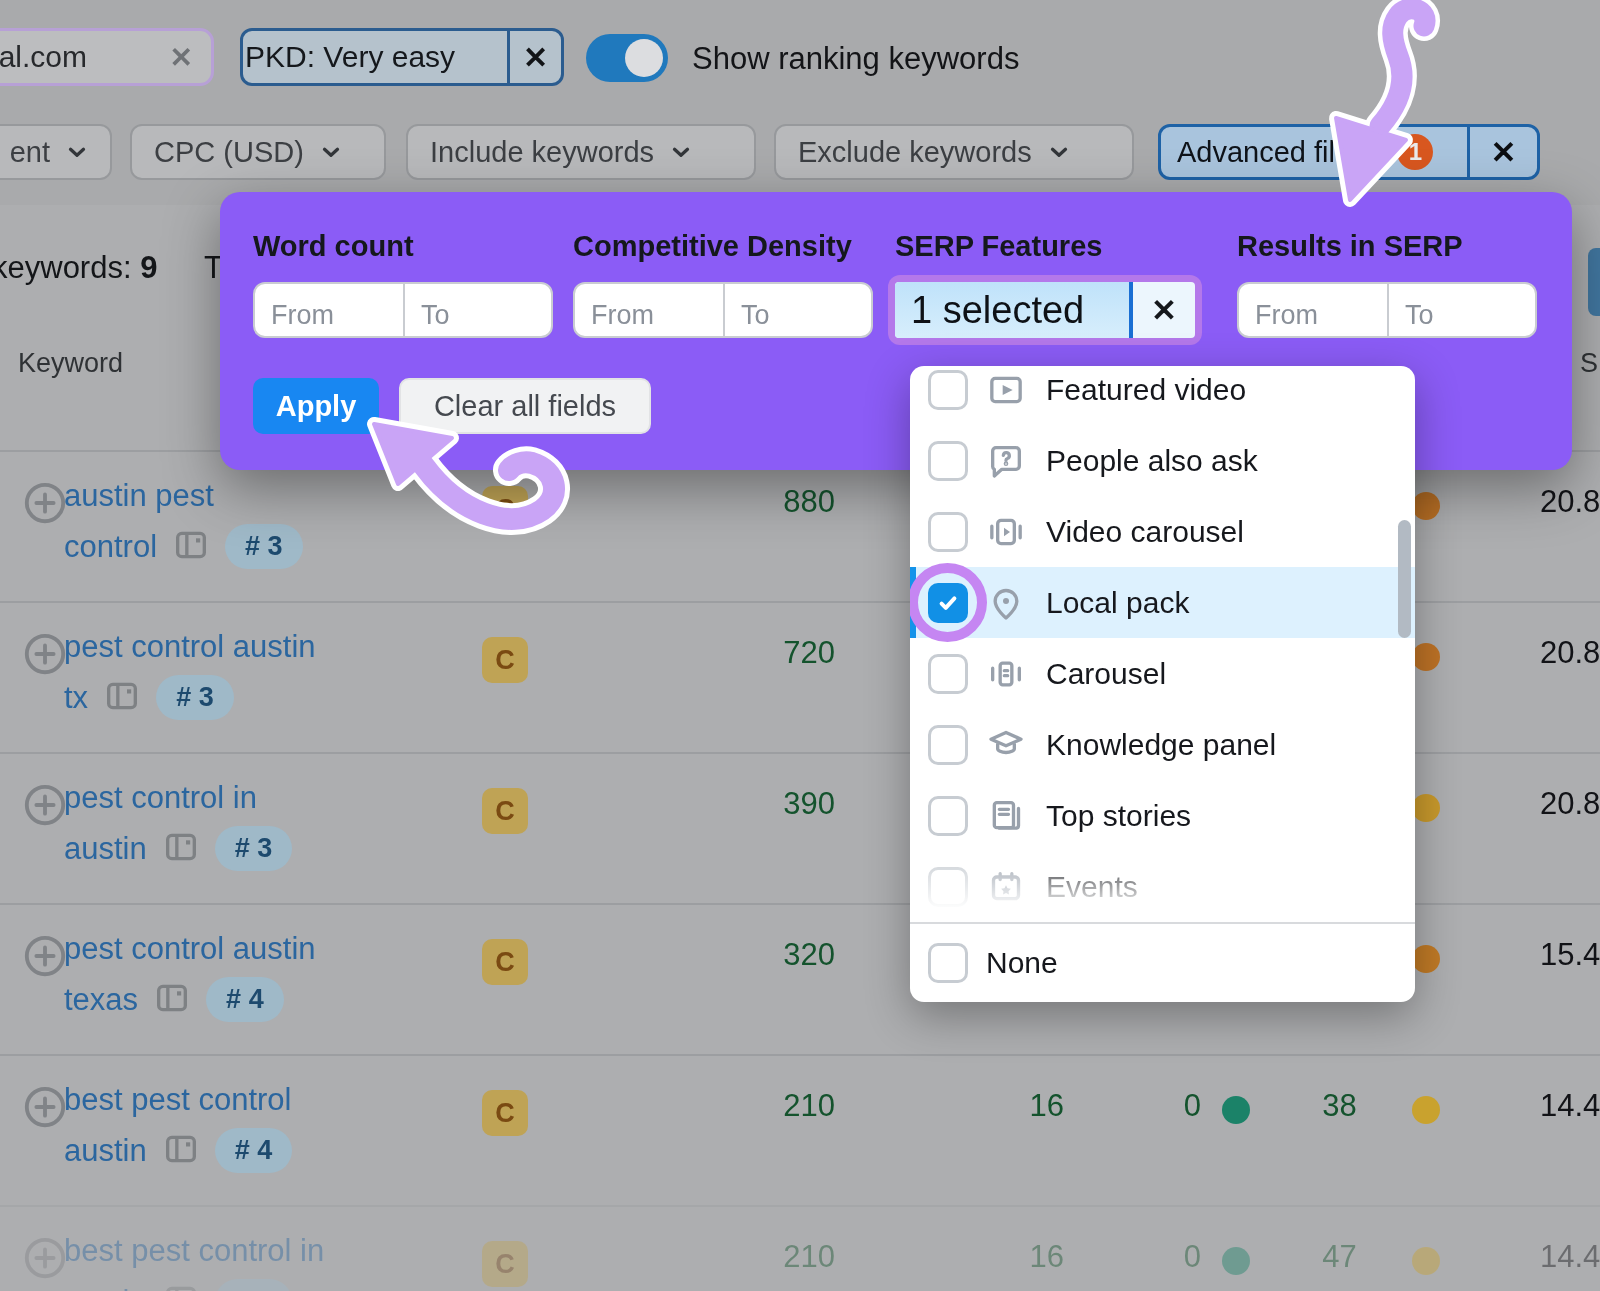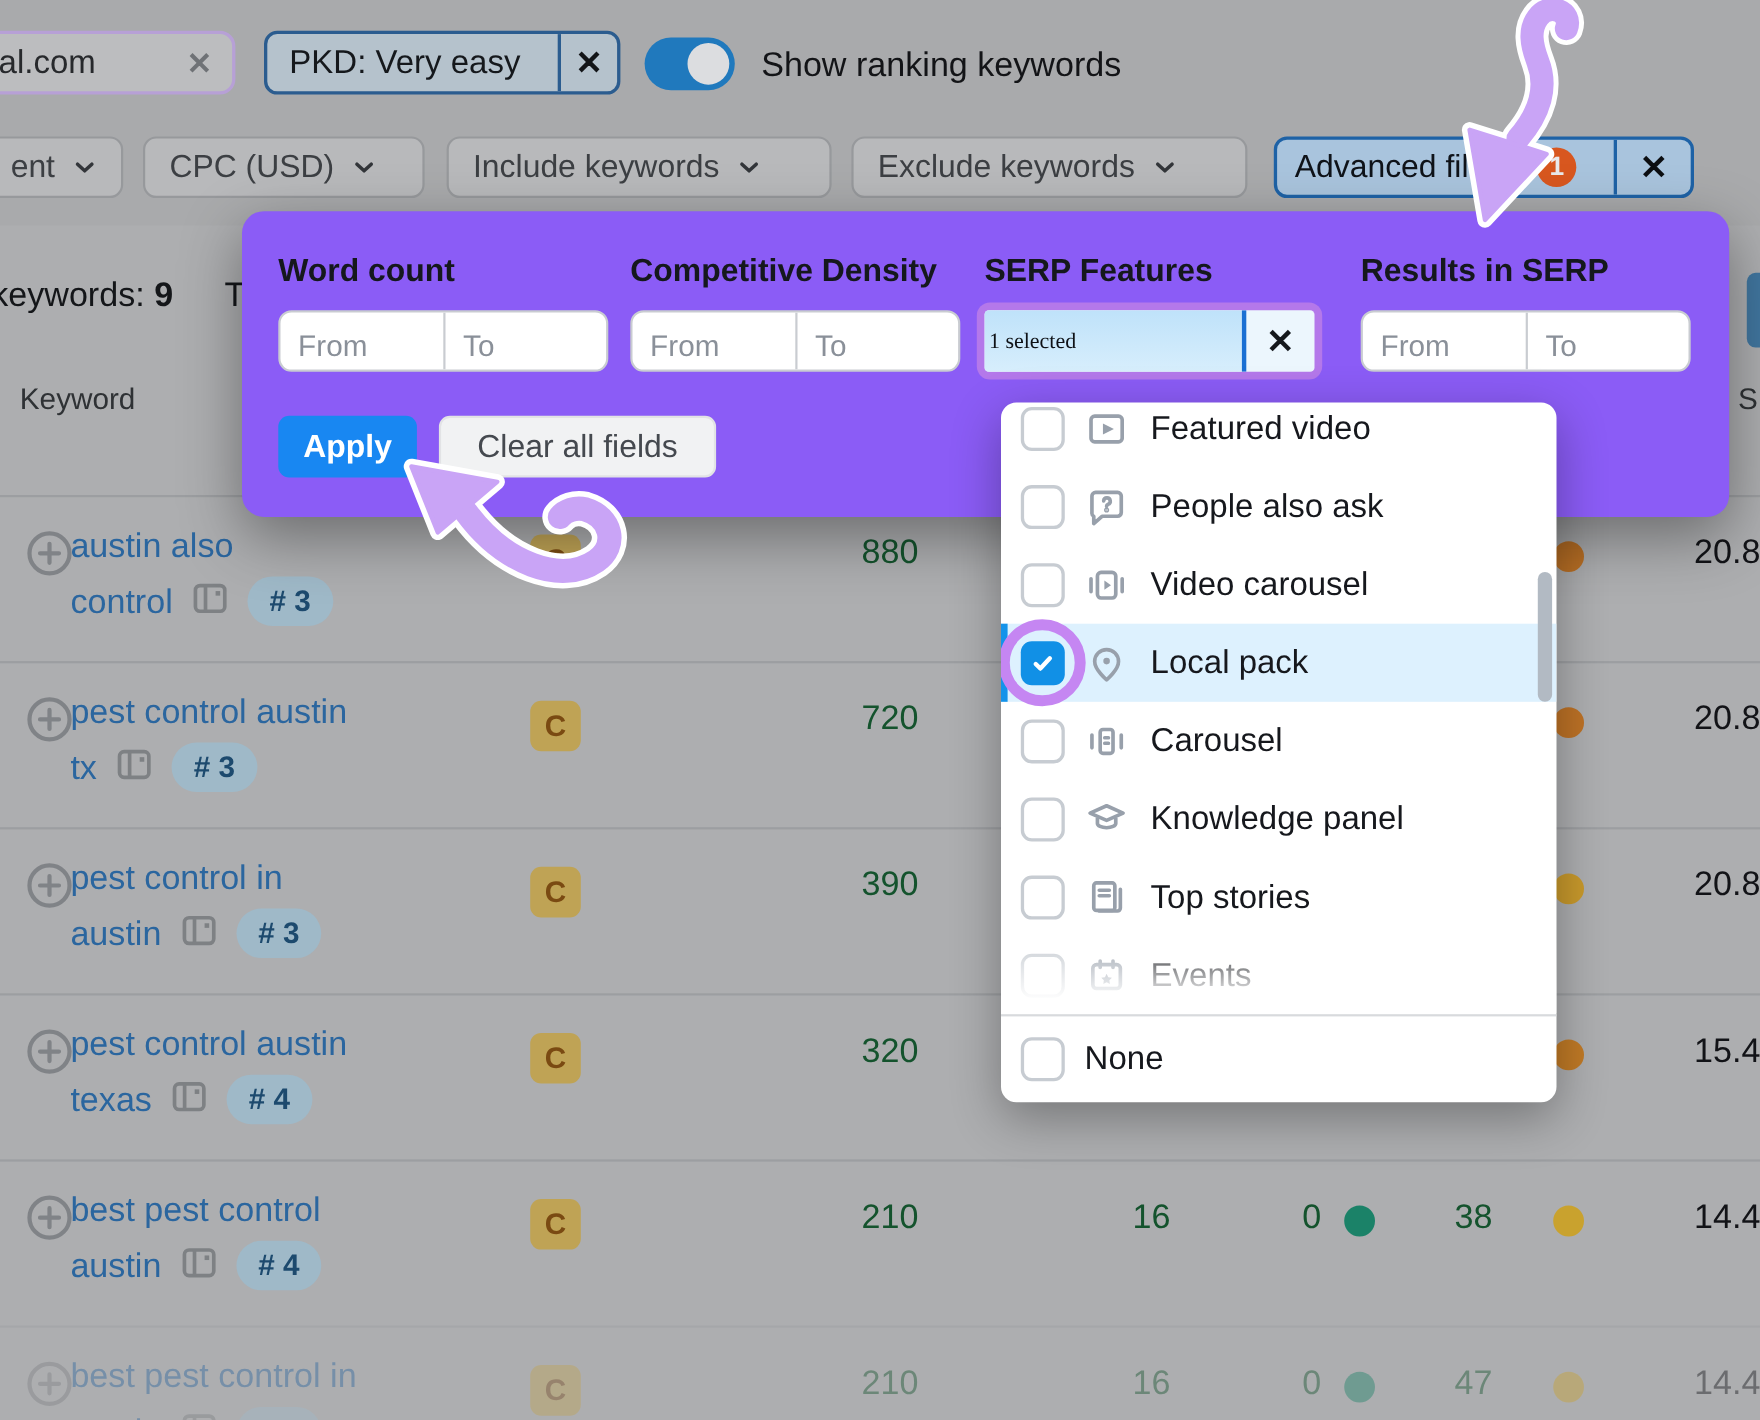--- a/index.html
+++ b/index.html
@@ -12,21 +12,21 @@
   .table-bg { left:0; top:205px; width:1600px; height:1086px; background:#adaeb0; }
 
   .chip { display:flex; align-items:center; background:#b8b9bb; border:2px solid #97999c; border-radius:12px; color:#3c3f43; font-size:29px; }
   .chip .chev { margin-left:14px; display:flex; }
   .chip-x { color:#6f7276; font-size:28px; font-weight:bold; }
 
   .domain-chip { left:-44px; top:28px; width:258px; height:58px; border:3px solid #b7a0d6; border-radius:14px; background:#bcbdbf; color:#27292c; display:flex; align-items:center; padding:0 18px; font-size:30px; }
   .domain-chip .chip-x { margin-left:auto; }
 
   .pkd-chip { left:240px; top:28px; width:324px; height:58px; border:3px solid #2b5c8f; border-radius:12px; background:#b5c2cc; display:flex; align-items:stretch; overflow:hidden; }
-  .pkd-main { flex:1; display:flex; align-items:center; padding:0 20px; color:#15181c; font-size:30px; }
+  .pkd-main { flex:1; display:flex; align-items:center; padding:0 2px; color:#15181c; font-size:30px; }
   .pkd-x { width:54px; display:flex; align-items:center; justify-content:center; border-left:3px solid #2b5c8f; color:#121417; font-size:30px; font-weight:bold; }
 
   .toggle { left:586px; top:34px; width:82px; height:48px; border-radius:24px; background:#2079bd; }
   .toggle .knob { position:absolute; right:5px; top:5px; width:38px; height:38px; border-radius:50%; background:#dcdde0; }
   .show-ranking { left:692px; top:41px; font-size:31px; color:#131417; }
 
   .chip-ent { left:-66px; top:124px; width:178px; height:56px; padding:0 20px; justify-content:flex-end; }
   .chip-cpc { left:130px; top:124px; width:256px; height:56px; padding:0 22px; }
   .chip-include { left:406px; top:124px; width:350px; height:56px; padding:0 22px; }
   .chip-exclude { left:774px; top:124px; width:360px; height:56px; padding:0 22px; }
@@ -65,21 +65,21 @@
 
   
   .panel { left:220px; top:192px; width:1352px; height:278px; background:#8b5cf6; border-radius:20px; box-shadow:0 18px 55px rgba(0,0,0,0.38); }
   .flabel { top:38px; font-size:29px; font-weight:600; color:#15181d; white-space:nowrap; }
   .ft-box { top:90px; width:300px; height:56px; border:2px solid #c9ccd1; border-radius:12px; background:#fff; display:flex; overflow:hidden; }
   .ft-box input { width:50%; border:none; outline:none; font-size:27px; color:#22252a; padding:11px 0 0 16px; font-family:"Liberation Sans",sans-serif; background:transparent; }
   .ft-box input + input { border-left:2px solid #c9ccd1; }
   .ft-box input::placeholder { color:#8a9099; }
   .serp-wrap { left:668px; top:83px; width:314px; height:70px; background:#b478ea; border-radius:12px; padding:7px; }
   .serp-field { width:300px; height:56px; display:flex; background:#ecf6fd; border-radius:4px; overflow:hidden; }
-  .serp-sel { flex:1; display:flex; align-items:center; padding-left:4px; font-size:20px; color:#0e1116; background:linear-gradient(#bfe2fa,#d7eefc);font-family:Liberation Serif, serif; }
+  .serp-sel { flex:1; display:flex; align-items:center; padding-left:16px; font-size:38px; color:#0e1116; background:linear-gradient(#bfe2fa,#d7eefc); }
   .serp-div { width:4px; background:#1a6fd3; }
   .serp-x { width:62px; display:flex; align-items:center; justify-content:center; font-size:31px; font-weight:bold; color:#15181c; }
   .btn-apply { left:33px; top:186px; width:126px; height:56px; border-radius:10px; background:#1887f2; color:#fff; font-size:29px; font-weight:600; display:flex; align-items:center; justify-content:center; border:none; }
   .btn-clear { left:179px; top:186px; width:252px; height:56px; border-radius:10px; background:#f1f2f3; border:2px solid #e2e3e5; color:#45494f; font-size:29px; display:flex; align-items:center; justify-content:center; }
 
   
   .dropdown { left:910px; top:366px; width:505px; height:636px; background:#fff; border-radius:14px; box-shadow:0 14px 45px rgba(0,0,0,0.32); overflow:hidden; }
   .dd-list { margin-top:-12px; }
   .dd-item { position:relative; height:71px; display:flex; align-items:center; padding-left:18px; }
   .dd-item.sel { background:#ddf1fe; }
@@ -160,21 +160,21 @@
   <div class="abs summary-trunc">T</div>
   <div class="abs th-keyword">Keyword</div>
   <div class="abs th-sf">SF</div>
   <div class="abs edge-sliver"></div>
 
   <div class="abs row" style="top:450px">
     <span class="abs plus-ic"><svg width="46" height="46" viewBox="0 0 24 24" fill="none" stroke="#808387" stroke-width="2" stroke-linecap="round">
           <circle cx="12" cy="12" r="9.5"></circle>
           <path d="M12 7.5v9M7.5 12h9"></path>
         </svg></span>
-    <span class="abs kw-l1">austin also</span>
+    <span class="abs kw-l1">austin pest</span>
     <span class="abs kw-l2">
       <span class="txt">control</span>
       <span><svg width="40" height="40" viewBox="0 0 24 24" fill="none" stroke="#7e8184" stroke-width="2">
             <rect x="4" y="5" width="16" height="14" rx="2.5"></rect>
             <path d="M9.5 5v14"></path>
             <rect x="15" y="8" width="2.5" height="2.5" fill="#7e8184" stroke="none"></rect>
           </svg></span>
       <span class="rank-pill"># 3</span>
     </span>
     <span class="abs intent-badge">C</span>

